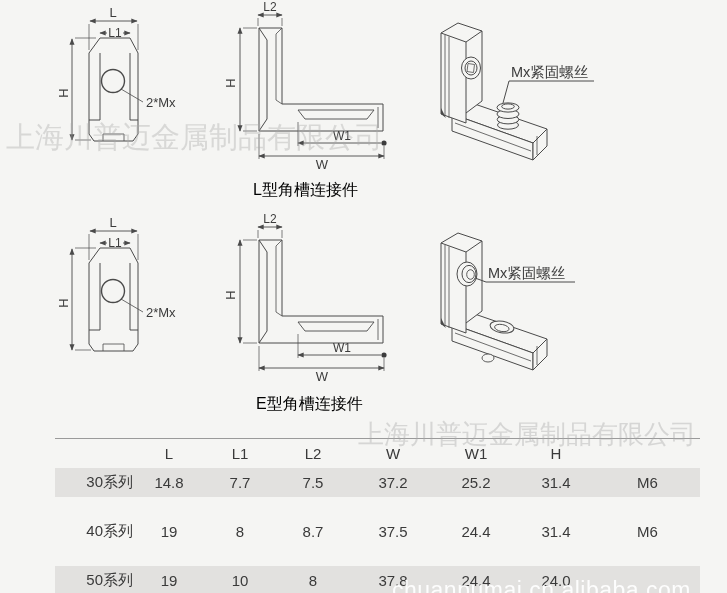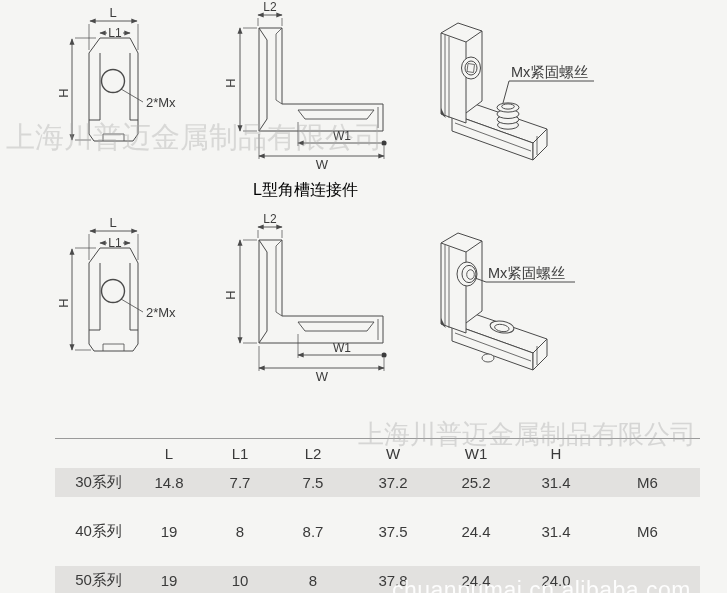--- a/index.html
+++ b/index.html
@@ -11,21 +11,21 @@
   .wm-cn-top{left:6px;top:118px;font-size:29px;color:rgba(168,168,168,0.38);letter-spacing:0px;}
   .wm-cn-table{left:358px;top:417px;font-size:26px;color:rgba(168,168,168,0.40);}
   .wm-url{left:392px;top:577px;font-size:23px;color:rgba(255,255,255,0.92);letter-spacing:0.5px;}
   
   .spec-table{position:absolute;left:55px;top:438px;width:645px;z-index:2;}
   .t-topline{height:0;border-top:1px solid #9a9a9a;}
   .t-row{display:flex;align-items:center;height:29px;font-size:15px;color:#3a3a3a;}
   .t-row.shaded{background:#e2e1df;}
   .t-row.gap{margin-top:20px;}
   .c{text-align:center;}
-  .c0{width:78px;text-align:center;padding-left:9px;box-sizing:border-box;}
+  .c0{width:78px;text-align:right;padding-left:9px;box-sizing:border-box;}
   .c1{width:72px;} .c2{width:70px;} .c3{width:76px;} .c4{width:84px;}
   .c5{width:82px;} .c6{width:78px;} .c7{width:105px;}
   .dwg{position:absolute;z-index:1;}
 </style>
 </head>
 <body>
 
 <div class="stage">
 
   
@@ -174,20 +174,21 @@
       <ellipse cx="42" cy="64" rx="10" ry="12" fill="#f5f5f3"></ellipse>
       <ellipse cx="44" cy="64" rx="7" ry="8.6" fill="none"></ellipse>
       <ellipse cx="45.5" cy="64.5" rx="3.8" ry="4.8" fill="none" stroke-width="0.9"></ellipse>
     </g>
 
     <ellipse cx="63" cy="148" rx="6" ry="4" fill="#f5f5f3" stroke="#4a4a4a" stroke-width="0.9"></ellipse>
     <path d="M61,72 L150,72 M61,72 L50,68" stroke="#4a4a4a" fill="none" stroke-width="1"></path>
     <text x="63" y="68" font-size="14.5">Mx紧固螺丝</text>
   </svg>
 
+  <div class="caption" style="left:256px;top:394px">E型角槽连接件</div>
 
   
   <div class="wm wm-cn-top">上海川普迈金属制品有限公司</div>
   <div class="wm wm-cn-table">上海川普迈金属制品有限公司</div>
 
   
   <div class="spec-table">
     <div class="t-topline"></div>
     <div class="t-row t-head">
       <div class="c c0"></div>

